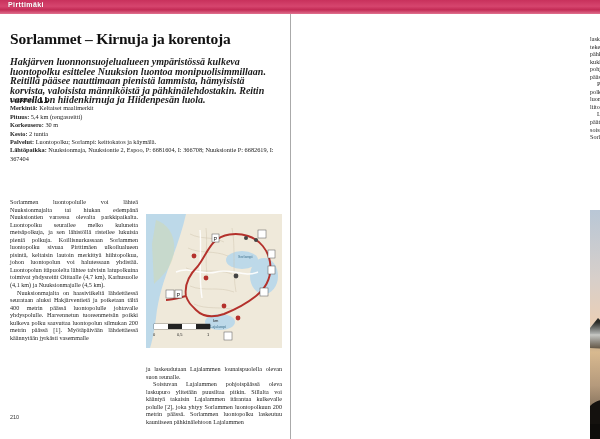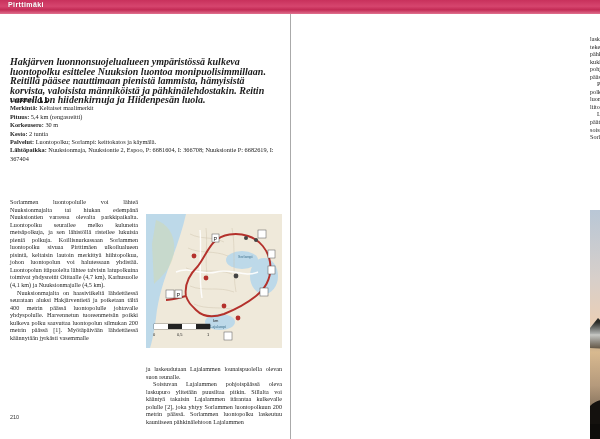--- a/index.html
+++ b/index.html
@@ -93,20 +93,21 @@
 <body>
 
 <div class="spread">
 
   <div class="header-bar"></div>
   <div class="header-title">Pirttimäki</div>
   <div class="gutter"></div>
 
   <div class="page-left">
 
+    <div class="title">Sorlammet – Kirnuja ja korentoja</div>
 
     <div class="lead">Hakjärven luonnonsuojelualueen ympäristössä kulkeva luontopolku esittelee Nuuksion luontoa monipuolisimmillaan. Reitillä pääsee nauttimaan pienistä lammista, hämyisistä korvista, valoisista männiköistä ja pähkinälehdostakin. Reitin varrella on hiidenkirnuja ja Hiidenpesän luola.</div>
 
     <div class="facts">
       <div class="row">
         <span class="k">Luokitus:</span>
         <span class="boot"></span><span class="boot"></span>
       </div>
       <div class="row">
         <span class="k">Merkintä:</span>

